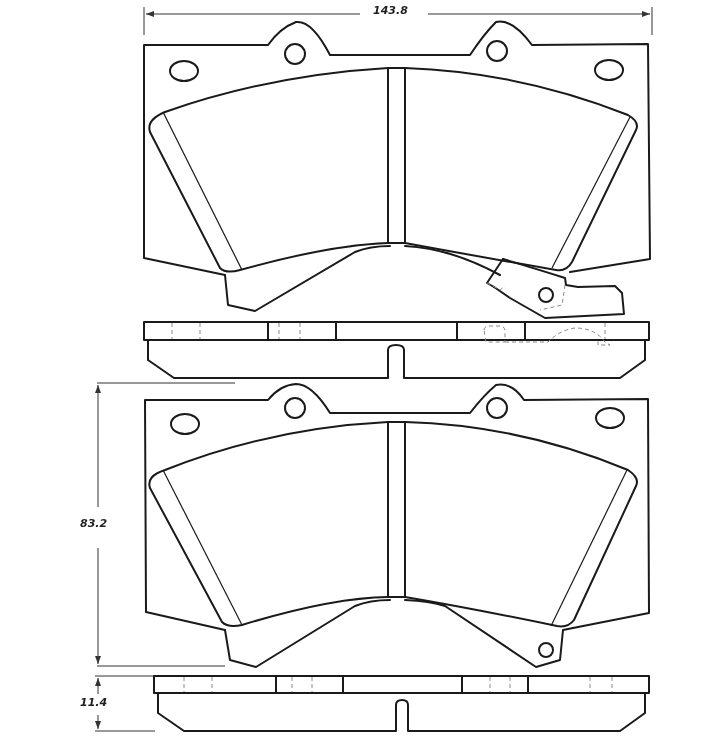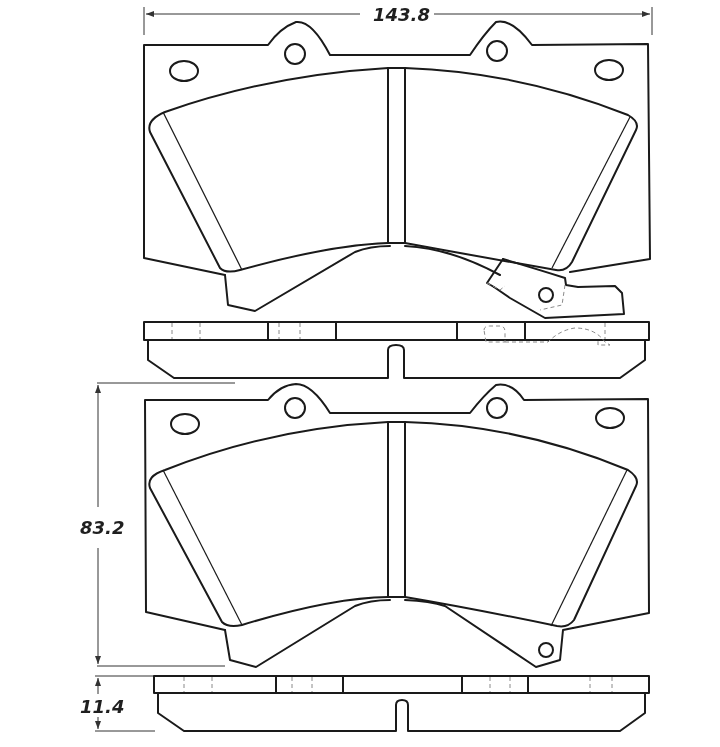--- a/index.html
+++ b/index.html
@@ -3,21 +3,21 @@
   <meta charset="utf-8">
   <style>
     html, body { margin: 0; padding: 0; background: #ffffff; }
     body { width: 720px; height: 747px; position: relative; overflow: hidden; }
     svg { position: absolute; left: 0; top: 0; }
     .ol { fill: none; stroke: #1a1a1a; stroke-width: 2; stroke-linejoin: round; stroke-linecap: round; }
     .thin { fill: none; stroke: #1a1a1a; stroke-width: 1.2; }
     .dash { fill: none; stroke: #8a8a8a; stroke-width: 1; stroke-dasharray: 4 3; }
     .dim { fill: none; stroke: #333333; stroke-width: 1; }
     .arrow { fill: #333333; stroke: none; }
-    .dimtext { position: absolute; font-family: "DejaVu Sans", sans-serif; font-weight: bold; font-style: italic; font-size: 18px; color: #1f1f1f; background: #ffffff; padding: 0 4px; }
+    .dimtext { position: absolute; font-family: "DejaVu Sans", sans-serif; font-weight: bold; font-style: italic; font-size: 11px; color: #1f1f1f; background: #ffffff; padding: 0 4px; }
   </style>
 </head>
 <body>
 
 <svg width="720" height="747" viewBox="0 0 720 747">
 
   <g>
     <line class="dim" x1="144" y1="7" x2="144" y2="35"></line>
     <line class="dim" x1="652" y1="7" x2="652" y2="35"></line>
     <line class="dim" x1="146" y1="14" x2="360" y2="14"></line>

